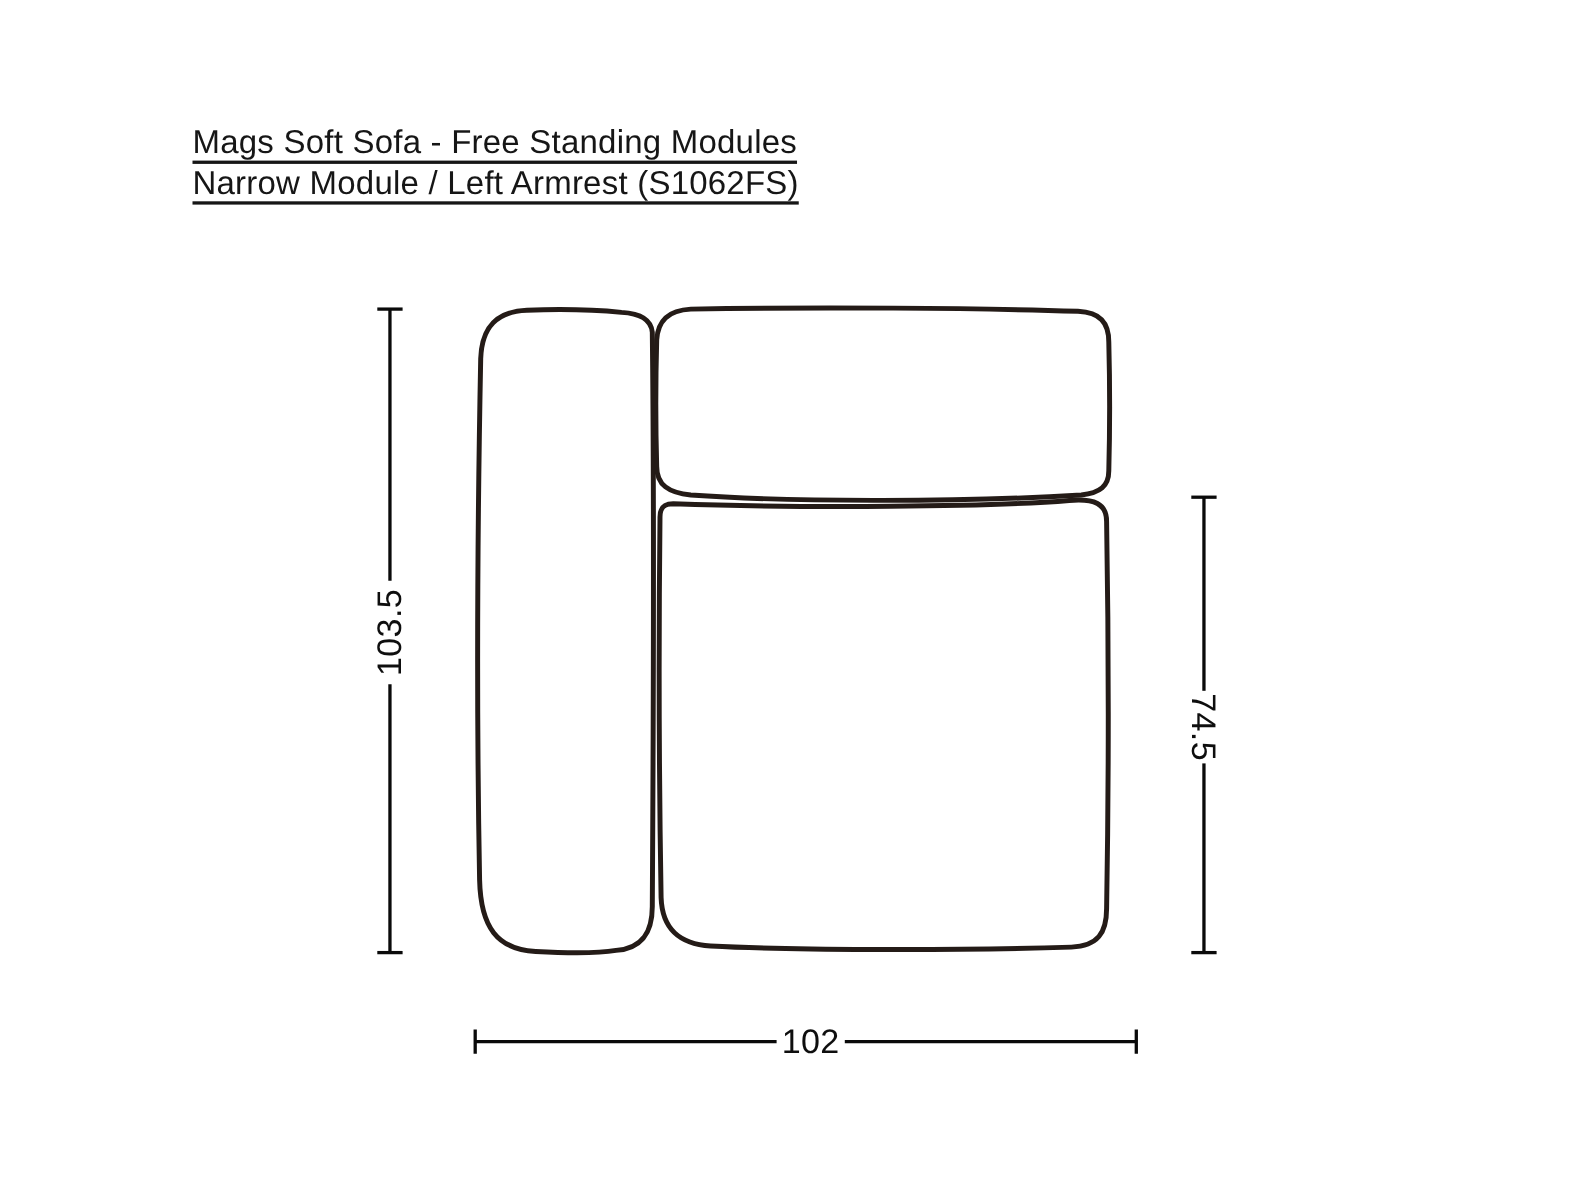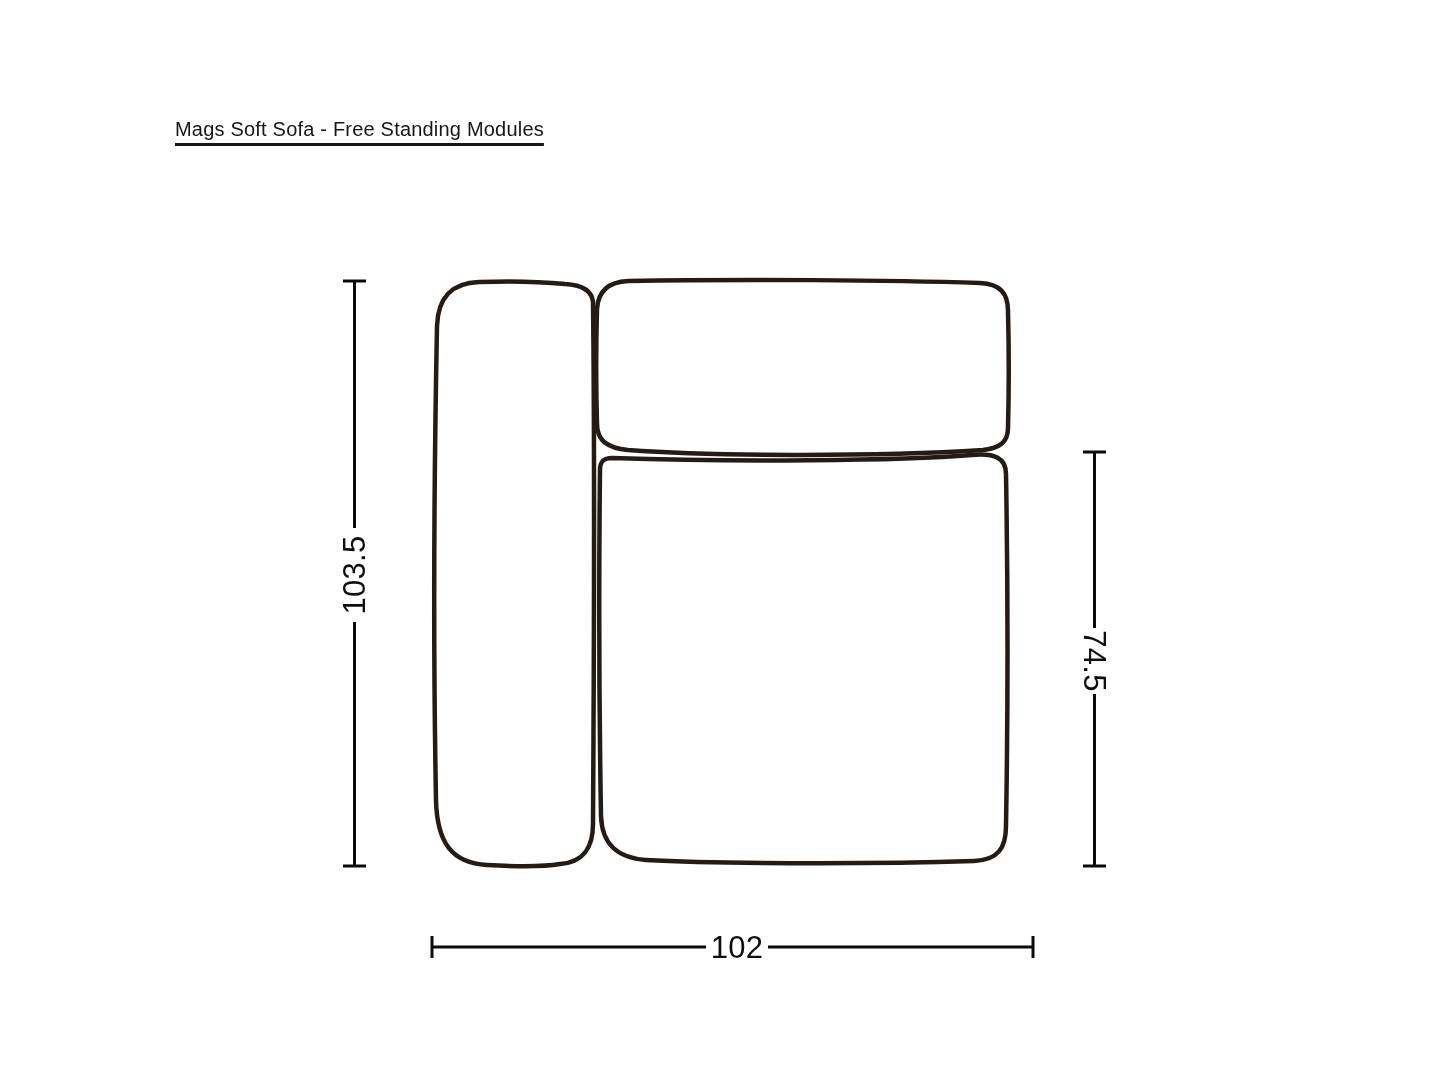--- a/index.html
+++ b/index.html
@@ -12,21 +12,21 @@
     height: 1087px;
     position: relative;
     overflow: hidden;
     font-family: "Liberation Sans", "DejaVu Sans", sans-serif;
   }
   .title-block {
     position: absolute;
     left: 175px;
     top: 111px;
     color: #161616;
-    font-size: 20px;
+    font-size: 30px;
     line-height: 37px;
     letter-spacing: 0.2px;
     white-space: nowrap;
   }
   .title-block .title-line {
     display: block;
   }
   .title-block .title-line span {
     text-decoration: underline;
     text-decoration-thickness: 2.5px;
@@ -56,20 +56,21 @@
     font-family: "Liberation Sans", "DejaVu Sans", sans-serif;
     font-size: 31px;
     letter-spacing: 0.3px;
   }
 </style>
 </head>
 <body>
 
 <div class="title-block">
   <div class="title-line"><span>Mags Soft Sofa - Free Standing Modules</span></div>
+  <div class="title-line"><span>Narrow Module / Left Armrest (S1062FS)</span></div>
 </div>
 
 <svg class="diagram-svg" viewBox="0 0 1445 1087">
 
   <g>
 
     <path class="sofa-path" d="M 479 282
          C 452 283, 438 297, 437 326
          C 434 480, 433 640, 436 800
          C 437 843, 452 863, 487 865

